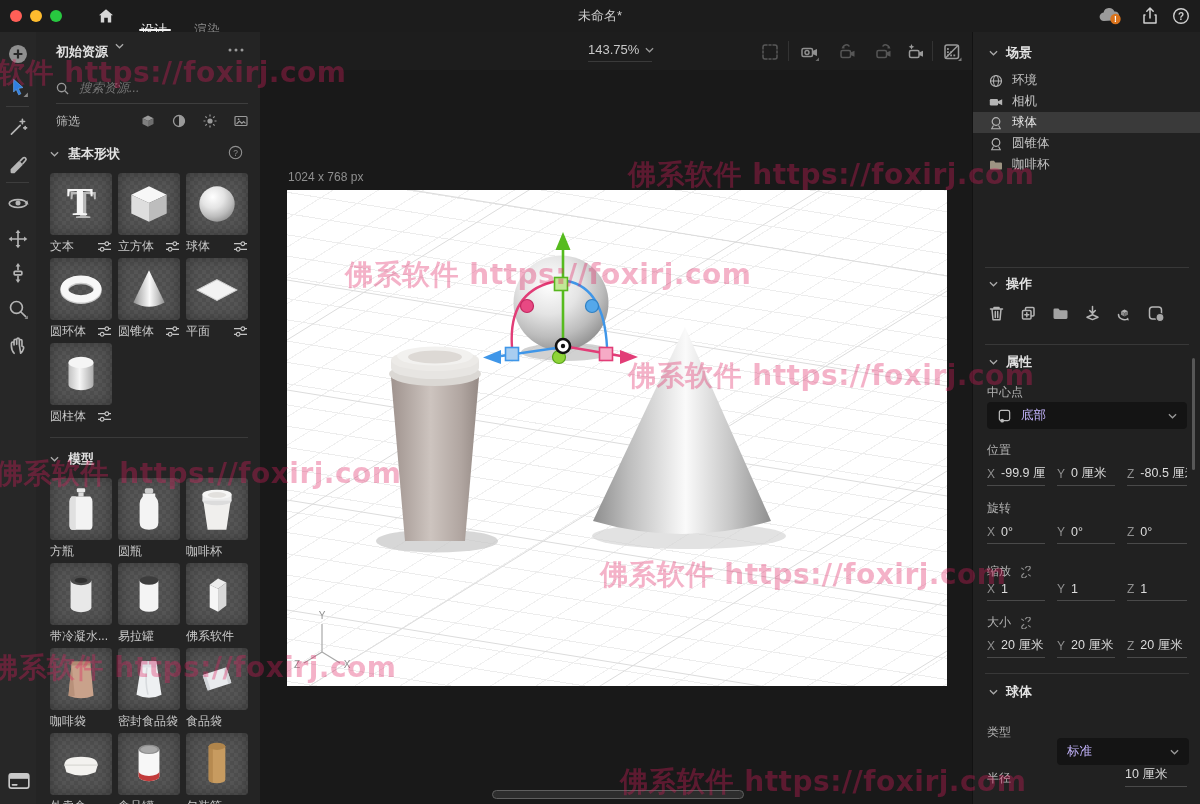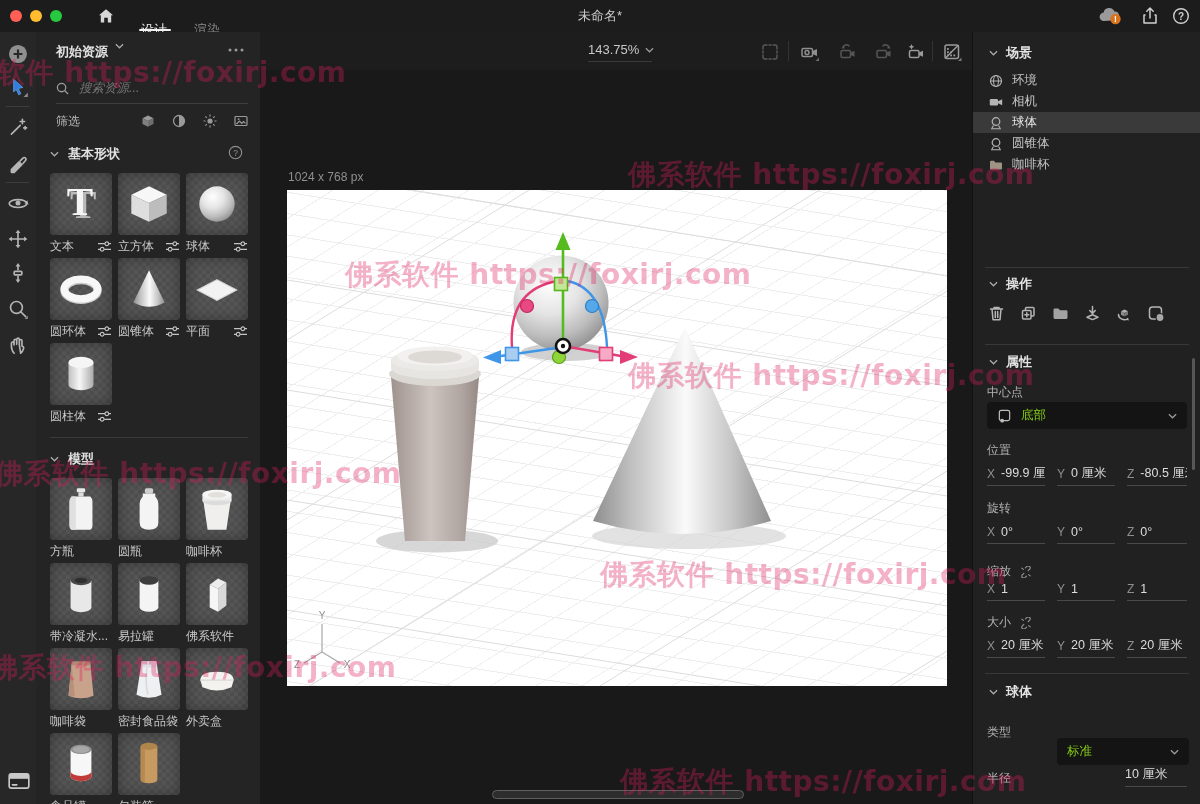--- a/index.html
+++ b/index.html
@@ -70,21 +70,21 @@
   .scene-item[data-icon-kind="globe"] .si-ic.globe{display:block;}
   .scene-item[data-icon-kind="camera"] .si-ic.camera{display:block;}
   .scene-item[data-icon-kind="object"] .si-ic.object{display:block;}
   .scene-item[data-icon-kind="folder"] .si-ic.folder{display:block;}
   .insp-div{left:12px;width:204px;height:1px;background:#383838;}
   #action-row{left:14px;top:272px;display:flex;gap:13px;align-items:center;}
   .prop-label{font-size:12px;color:#b3b3b3;display:flex;align-items:center;gap:8px;}
   .pf{position:absolute;height:23px;border-bottom:1px solid #4a4a4a;display:flex;align-items:center;gap:6px;overflow:hidden;font-size:12.5px;white-space:nowrap;}
   .ax{color:#8f8f8f;font-size:12px;}
   .pv{color:#dcdcdc;}
-  .dd{position:absolute;background:#141414;border-radius:4px;display:flex;align-items:center;gap:9px;padding:0 10px;color:#84cc16;font-size:12.5px;}
+  .dd{position:absolute;background:#141414;border-radius:4px;display:flex;align-items:center;gap:9px;padding:0 10px;color:#c4b5fd;font-size:12.5px;}
   .dd .chev{margin-left:auto;}
   #insp-scroll{left:1192px;top:358px;width:3px;height:112px;background:#575757;border-radius:2px;}
 
   
   .wm{position:absolute;font:bold 28px "DejaVu Sans",sans-serif;color:rgba(223,28,95,.34);
       white-space:nowrap;z-index:60;pointer-events:none;letter-spacing:.5px;}
 </style>
 </head>
 <body>
 
@@ -581,20 +581,30 @@
       <div class="thumb">
         <svg viewBox="0 0 48 48">
               <use href="#sym-pouch"></use>
             </svg>
       </div>
       <div class="tile-label-row">
         <span class="tile-label">密封食品袋</span>
       </div>
     </div>
 
+    <div class="tile no-adj">
+      <div class="thumb">
+        <svg viewBox="0 0 48 48">
+              <use href="#sym-sachet"></use>
+            </svg>
+      </div>
+      <div class="tile-label-row">
+        <span class="tile-label">食品袋</span>
+      </div>
+    </div>
 
     <div class="tile no-adj">
       <div class="thumb">
         <svg viewBox="0 0 48 48">
               <use href="#sym-clamshell"></use>
             </svg>
       </div>
       <div class="tile-label-row">
         <span class="tile-label">外卖盒</span>
       </div>

